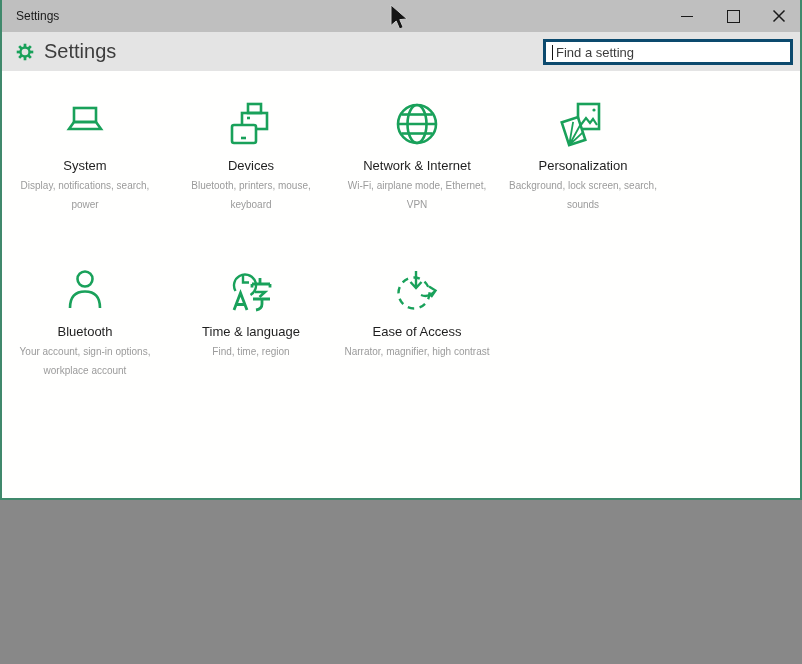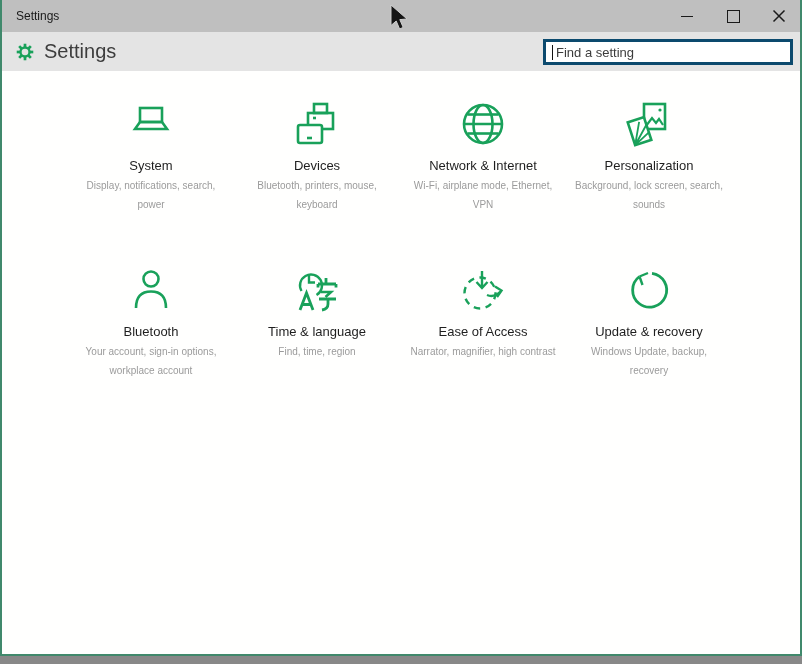--- a/index.html
+++ b/index.html
@@ -1,18 +1,18 @@
 <!DOCTYPE html>
 <html><head>
 <meta charset="utf-8">
 <style>
   * { margin:0; padding:0; box-sizing:border-box; }
   html,body { width:802px; height:664px; background:#888; font-family:"Liberation Sans", sans-serif; }
   .window {
-    position:relative; width:802px; height:656px; overflow:hidden;
+    position:relative; width:802px; height:500px; overflow:hidden;
     background:#fffffe;
     border-left:2px solid #40896c; border-right:2px solid #40896c; border-bottom:2px solid #40896c;
   }
   
   .titlebar {
     position:absolute; top:0; left:-2px; right:-2px; height:32px;
     background:#bfbfbf; display:flex; align-items:center;
   }
   .titlebar-title { font-size:12px; color:#1a1a1a; padding-left:16px; }
   .window-controls { position:absolute; right:0; top:0; height:32px; display:flex; }
@@ -30,21 +30,21 @@
   .search-input {
     width:250px; height:26px; background:#fff; border:3px solid #0c4a6e;
     font-family:"Liberation Sans", sans-serif; font-size:13px; color:#222; padding:0 8px 0 10px; outline:none;
   }
   .search-input::placeholder { color:#3c3c3c; opacity:1; }
   .caret { position:absolute; left:9px; top:6px; width:1px; height:15px; background:#111; }
   
   .content { position:absolute; top:71px; left:0; right:0; bottom:0; background:#fffffe; }
   .grid {
     display:grid; grid-template-columns:repeat(4,166px); grid-auto-rows:166px;
-    padding-left:66px; padding-top:29px;
+    padding-top:29px;
   }
   .tile { text-align:center; cursor:default; }
   .tile-icon { height:50px; display:flex; align-items:flex-start; justify-content:center; }
   .tile-title { margin-top:7px; font-size:13px; color:#1f1f1f; line-height:18px; }
   .tile-sub { margin:1px auto 0; max-width:150px; font-size:10px; color:#9b9b9b; line-height:19px; }
   .icon-svg { stroke:#19a15a; fill:none; stroke-width:2.6; stroke-linecap:butt; stroke-linejoin:miter; }
   
   .mouse-cursor { position:absolute; left:386px; top:4px; z-index:50; pointer-events:none; }
 </style>
 </head>
@@ -186,26 +186,16 @@
             <circle cx="21" cy="27" r="15.5" stroke-dasharray="6.5 5.5" stroke-width="2.4"></circle>
             <path d="M23 5 v16 M17.5 16 l5.5 6 5.5 -6" stroke-width="2.4"></path>
             <path d="M28 29 q7 3 13.5 -3.5 M36 20.5 l6.5 4 -4.5 6.5" stroke-width="2.4"></path>
           </svg>
         </div>
         <div class="tile-title">Ease of Access</div>
         <div class="tile-sub">Narrator, magnifier, high contrast</div>
       </div>
 
 
-      <div class="tile">
-        <div class="tile-icon">
-          <svg class="icon-svg" width="48" height="48" viewBox="0 0 48 48">
-            <path d="M14.5 10.5 A17 17 0 1 0 27 7.3" stroke-width="2.8"></path>
-            <path d="M14.5 10.5 l8.5 -3.5 M14.5 10.5 l3 8.5" stroke-width="2.4"></path>
-          </svg>
-        </div>
-        <div class="tile-title">Update &amp; recovery</div>
-        <div class="tile-sub">Windows Update, backup, recovery</div>
-      </div>
 
     </div>
   </div>
 </div>
 
 </body></html>

